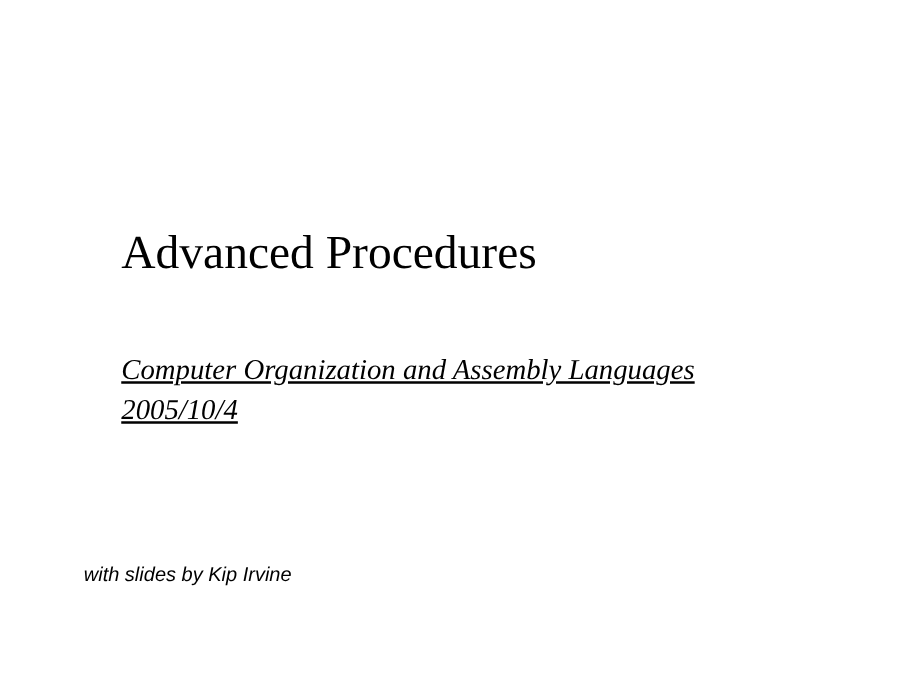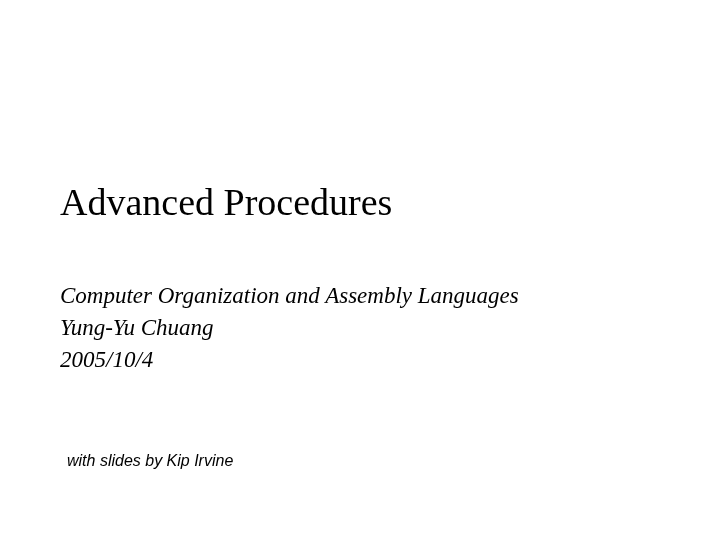--- a/index.html
+++ b/index.html
@@ -11,51 +11,51 @@
       width: 720px;
       height: 540px;
       background: #ffffff;
       font-family: "Times New Roman", Times, serif;
       color: #000000;
       position: relative;
     }
     .slide {
       width: 100%;
       height: 100%;
-      padding-left: 60px;
+      padding-left: 97px;
       padding-right: 40px;
       padding-top: 180px;
     }
     .title {
       font-size: 38px;
       font-weight: normal;
       margin-bottom: 56px;
       letter-spacing: 0px;
     }
     .subtitle-block {
       font-style: italic;
       font-size: 23px;
       line-height: 1.4;
+      text-decoration: underline;
     }
     .subtitle-line {
       display: block;
     }
     .credit {
       position: absolute;
       bottom: 70px;
       left: 67px;
       font-family: Arial, Helvetica, sans-serif;
       font-style: italic;
       font-size: 16px;
     }
   </style>
 </head>
 <body>
 
 <div class="slide">
   <h1 class="title">Advanced Procedures</h1>
   <div class="subtitle-block">
     <span class="subtitle-line">Computer Organization and Assembly Languages</span>
-    <span class="subtitle-line">Yung-Yu Chuang</span>
     <span class="subtitle-line">2005/10/4</span>
   </div>
   <div class="credit">with slides by Kip Irvine</div>
 </div>
 
 </body></html>

